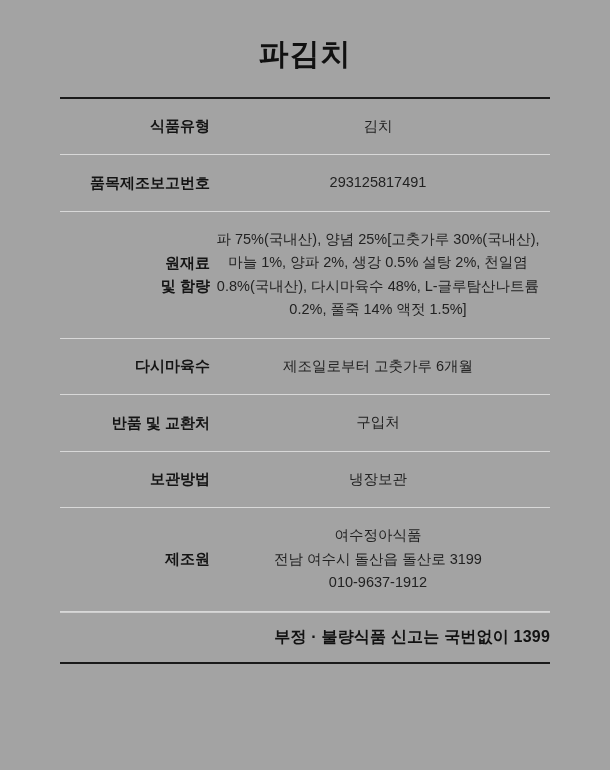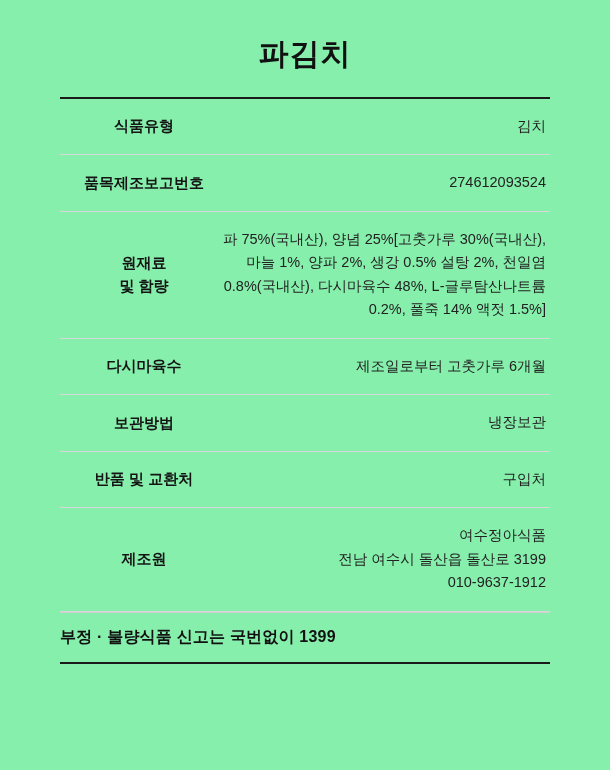--- a/index.html
+++ b/index.html
@@ -13,21 +13,21 @@
     font-family: "Liberation Sans", sans-serif;
     color: #1a1a1a;
     -webkit-font-smoothing: antialiased;
   }
   .page {
     width: 610px;
     height: 770px;
     box-sizing: border-box;
     padding: 0 60px;
     position: relative;
-    background: #86efac;
+    background: #a3a3a3;
   }
   .title {
     text-align: center;
     font-size: 30px;
     font-weight: bold;
     letter-spacing: 1px;
     padding-top: 34px;
     padding-bottom: 22px;
     color: #111111;
   }
@@ -38,43 +38,43 @@
   table.spec {
     width: 100%;
     border-collapse: collapse;
     table-layout: fixed;
   }
   table.spec tr {
     border-bottom: 1px solid #d8d8d8;
   }
   table.spec th {
     width: 150px;
-    text-align: center;
+    text-align: right;
     vertical-align: middle;
     font-size: 15px;
     font-weight: bold;
     color: #141414;
     padding: 16px 0 16px 18px;
     box-sizing: border-box;
     line-height: 1.5;
   }
   table.spec td {
-    text-align: right;
+    text-align: center;
     vertical-align: middle;
     font-size: 14.5px;
     color: #222222;
     padding: 16px 4px 16px 0;
     line-height: 1.62;
     box-sizing: border-box;
   }
   .multiline {
     white-space: pre-line;
   }
   .footer {
-    text-align: left;
+    text-align: right;
     font-size: 16px;
     font-weight: bold;
     color: #111111;
     padding: 14px 0 14px 0;
     border-top: 1px solid #cfcfcf;
     border-bottom: 2px solid #1a1a1a;
     letter-spacing: 0.2px;
   }
 </style>
 </head>
@@ -87,38 +87,38 @@
   <div class="rule-top"></div>
 
   <table class="spec">
     <tbody>
       <tr>
         <th>식품유형</th>
         <td>김치</td>
       </tr>
       <tr>
         <th>품목제조보고번호</th>
-        <td>274612093524</td>
+        <td>293125817491</td>
       </tr>
       <tr>
         <th class="multiline">원재료
 및 함량</th>
         <td>파 75%(국내산), 양념 25%[고춧가루 30%(국내산), 마늘 1%, 양파 2%, 생강 0.5% 설탕 2%, 천일염 0.8%(국내산), 다시마육수 48%, L-글루탐산나트륨 0.2%, 풀죽 14% 액젓 1.5%]</td>
       </tr>
       <tr>
         <th>다시마육수</th>
         <td>제조일로부터 고춧가루 6개월</td>
       </tr>
       <tr>
+        <th>반품 및 교환처</th>
+        <td>구입처</td>
+      </tr>
+      <tr>
         <th>보관방법</th>
         <td>냉장보관</td>
-      </tr>
-      <tr>
-        <th>반품 및 교환처</th>
-        <td>구입처</td>
       </tr>
       <tr>
         <th>제조원</th>
         <td class="multiline">여수정아식품
 전남 여수시 돌산읍 돌산로 3199
 010-9637-1912</td>
       </tr>
     </tbody>
   </table>
 

